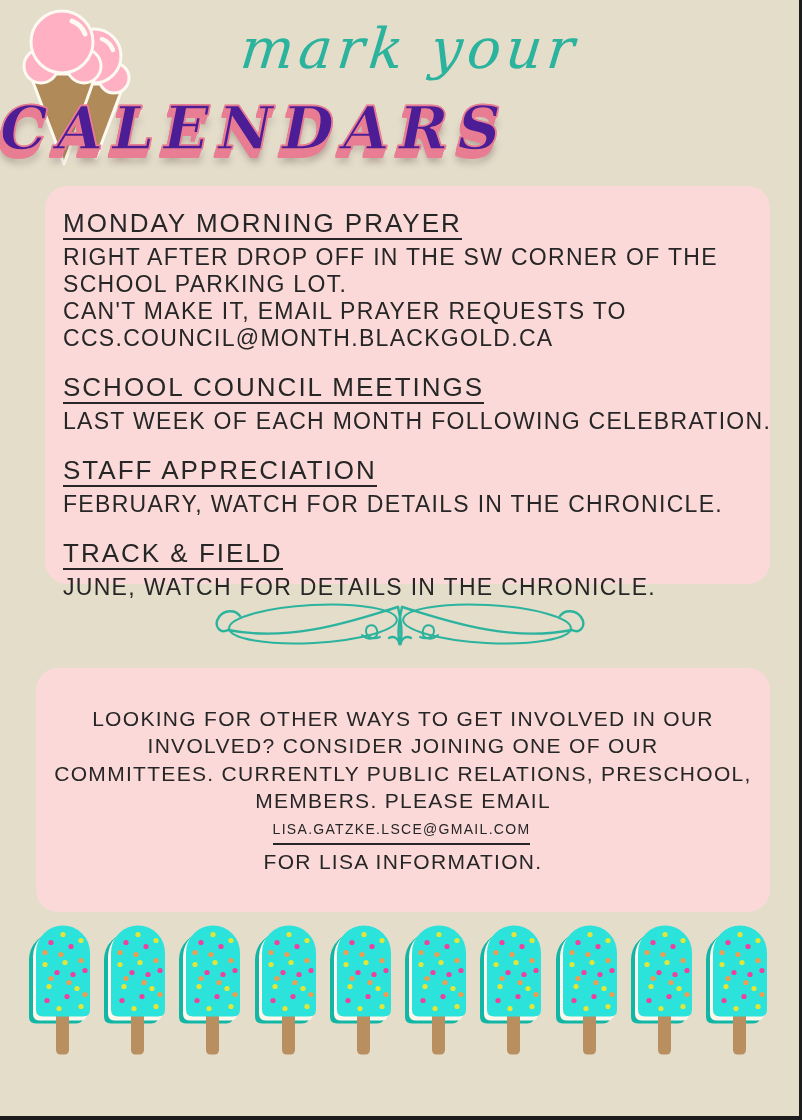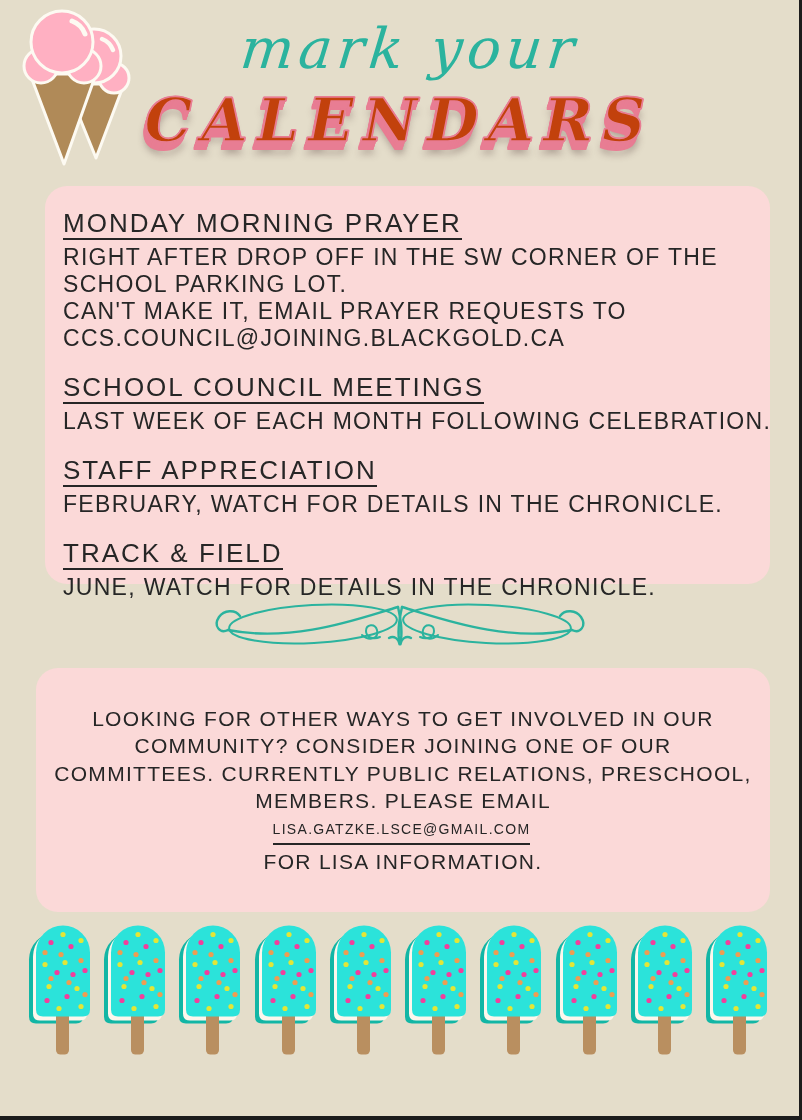--- a/index.html
+++ b/index.html
@@ -20,27 +20,27 @@
   .script-title{
     position:absolute;left:150px;top:14px;width:520px;
     text-align:center;
     font-family:"DejaVu Serif", serif;
     font-style:italic;font-weight:500;
     font-size:56px;line-height:70px;
     color:#2bb39e;letter-spacing:5px;
     transform:skewX(-6deg);
   }
   .main-title{
-    position:absolute;left:0;top:82px;width:100%;
-    text-align:center;
+    position:absolute;left:0;top:90px;width:100%;
+    text-align:left;
     font-family:"DejaVu Serif", serif;
     font-style:italic;font-weight:700;
     font-size:60px;line-height:76px;
     letter-spacing:9px;
-    color:#c2410c;
+    color:#4c1d95;
     -webkit-text-stroke:1.5px #e87d93;
     text-shadow:
       -1px 0 #e87d93, 1px 0 #e87d93, 0 -1px #e87d93, 0 1px #e87d93,
       -1px 2px #e87d93, -1px 3px #e87d93, -2px 4px #e87d93,
       -2px 5px #e87d93, -2px 6px #e87d93, -3px 7px #e87d93,
       -3px 8px #e87d93, -3px 9px #e87d93,
       -2px 13px 7px rgba(80,55,55,0.35);
   }
 
   
@@ -126,21 +126,21 @@
     <div class="main-title">CALENDARS</div>
   </div>
 
   <div class="events-panel">
 
     <div class="event-section">
       <div class="event-heading">MONDAY MORNING PRAYER</div>
       <div class="event-line">RIGHT AFTER DROP OFF IN THE SW CORNER OF THE</div>
       <div class="event-line">SCHOOL PARKING LOT.</div>
       <div class="event-line">CAN'T MAKE IT, EMAIL PRAYER REQUESTS TO</div>
-      <div class="event-line">CCS.COUNCIL@JOINING.BLACKGOLD.CA</div>
+      <div class="event-line">CCS.COUNCIL@MONTH.BLACKGOLD.CA</div>
     </div>
 
     <div class="event-section">
       <div class="event-heading">SCHOOL COUNCIL MEETINGS</div>
       <div class="event-line">LAST WEEK OF EACH MONTH FOLLOWING CELEBRATION.</div>
     </div>
 
     <div class="event-section">
       <div class="event-heading">STAFF APPRECIATION</div>
       <div class="event-line">FEBRUARY, WATCH FOR DETAILS IN THE CHRONICLE.</div>
@@ -169,21 +169,21 @@
           <path d="M18,33 C85,46 150,21 188,10"></path>
           <path d="M152,38 C160,45 169,41 167,33 C165,26 156,27 156,34 C156,40 163,43 170,40" stroke-width="2"></path>
           <path d="M188,10 C191,24 193,36 190,48 C189,42 184,38 179,41"></path>
         </g>
       </g>
     </svg>
   </div>
 
   <div class="community-panel">
     <div class="community-line">LOOKING FOR OTHER WAYS TO GET INVOLVED IN OUR</div>
-    <div class="community-line">COMMUNITY? CONSIDER JOINING ONE OF OUR</div>
+    <div class="community-line">INVOLVED? CONSIDER JOINING ONE OF OUR</div>
     <div class="community-line">COMMITTEES. CURRENTLY PUBLIC RELATIONS, PRESCHOOL,</div>
     <div class="community-line">MEMBERS. PLEASE EMAIL</div>
     <div class="email-link">LISA.GATZKE.LSCE@GMAIL.COM</div>
     <div class="community-line">FOR LISA INFORMATION.</div>
   </div>
 
   <svg width="0" height="0" style="position:absolute">
     <defs>
       <path id="popbody" d="M0,28 A27,27 0 0 1 54,28 L54,85 Q54,92 47,92 L7,92 Q0,92 0,85 Z"></path>
       <g id="pop">

